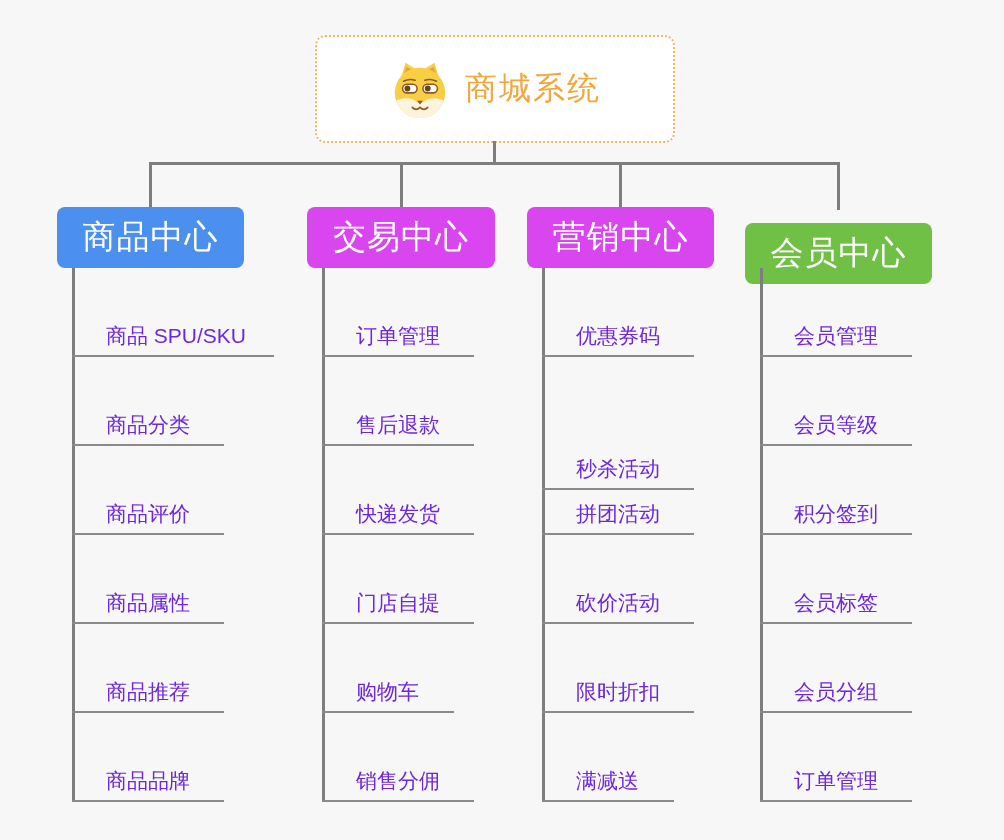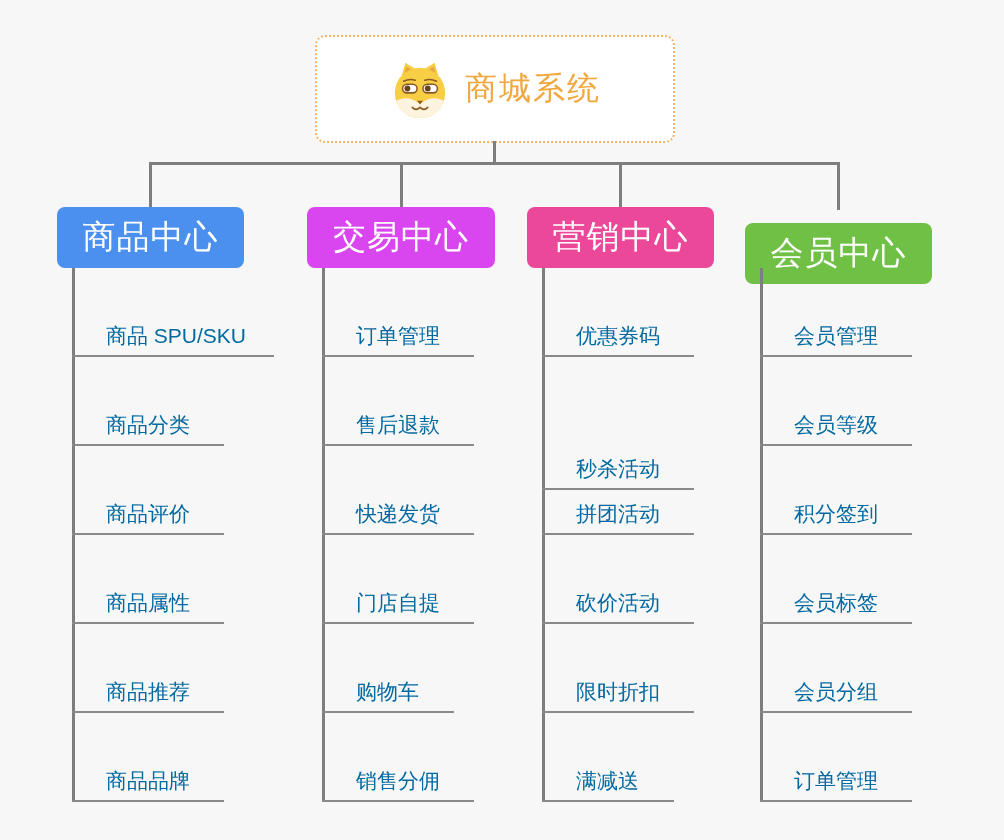--- a/index.html
+++ b/index.html
@@ -62,21 +62,21 @@
   .item-node {
     position: absolute;
     height: 40px;
     box-sizing: border-box;
     border-bottom: 2px solid #8A8A8A;
     display: flex;
     align-items: flex-end;
     padding-left: 34px;
     padding-bottom: 5px;
     font-size: 21px;
-    color: #0369a1;
+    color: #6d28d9;
     white-space: nowrap;
     cursor: pointer;
   }
 </style>
 </head>
 <body>
 
 <div class="canvas">
 
   <div class="root-node">
@@ -112,21 +112,21 @@
 
   <div class="line" style="left:493px; top:141px; width:3px; height:24px;"></div>
   <div class="line" style="left:149px; top:162px; width:691px; height:3px;"></div>
   <div class="line" style="left:149px; top:162px; width:3px; height:48px;"></div>
   <div class="line" style="left:400px; top:162px; width:3px; height:48px;"></div>
   <div class="line" style="left:619px; top:162px; width:3px; height:48px;"></div>
   <div class="line" style="left:837px; top:162px; width:3px; height:48px;"></div>
 
   <div class="branch-header" style="left: 57px; width: 187px; background-color: rgb(75, 143, 239);">商品中心</div>
   <div class="branch-header" style="left: 307px; width: 188px; background-color: #d946ef;">交易中心</div>
-  <div class="branch-header" style="left: 527px; width: 187px; background-color: #ec4899;">营销中心</div>
+  <div class="branch-header" style="left: 527px; width: 187px; background-color: #d946ef;">营销中心</div>
   <div class="branch-header" style="left: 745px; width: 187px; background-color: rgb(111, 192, 68); margin-top: 16px;">会员中心</div>
 
   <div class="line" style="left:72px;  top:268px; width:3px; height:534px;"></div>
   <div class="line" style="left:322px; top:268px; width:3px; height:534px;"></div>
   <div class="line" style="left:542px; top:268px; width:3px; height:534px;"></div>
   <div class="line" style="left:760px; top:268px; width:3px; height:534px;"></div>
 
   <div class="item-node" style="left:72px; top:317px; width:202px;">商品 SPU/SKU</div>
   <div class="item-node" style="left:72px; top:406px; width:152px;">商品分类</div>
   <div class="item-node" style="left:72px; top:495px; width:152px;">商品评价</div>

